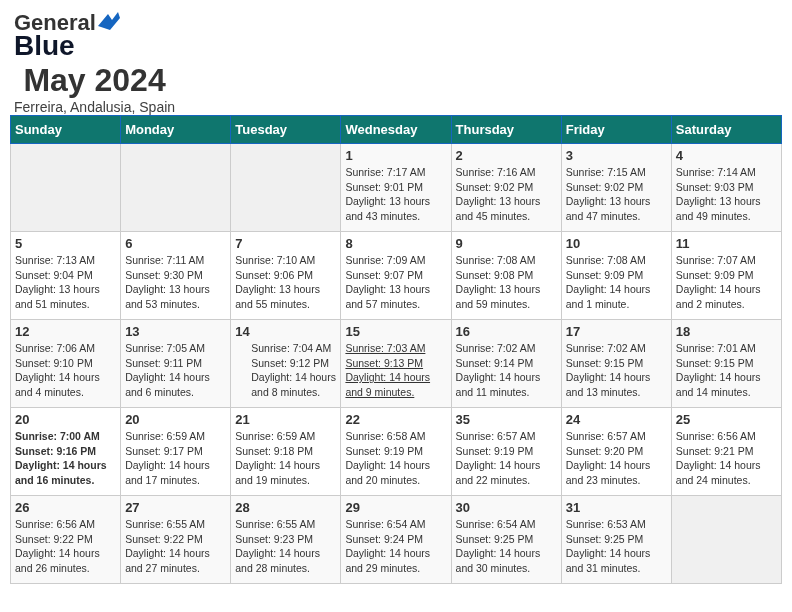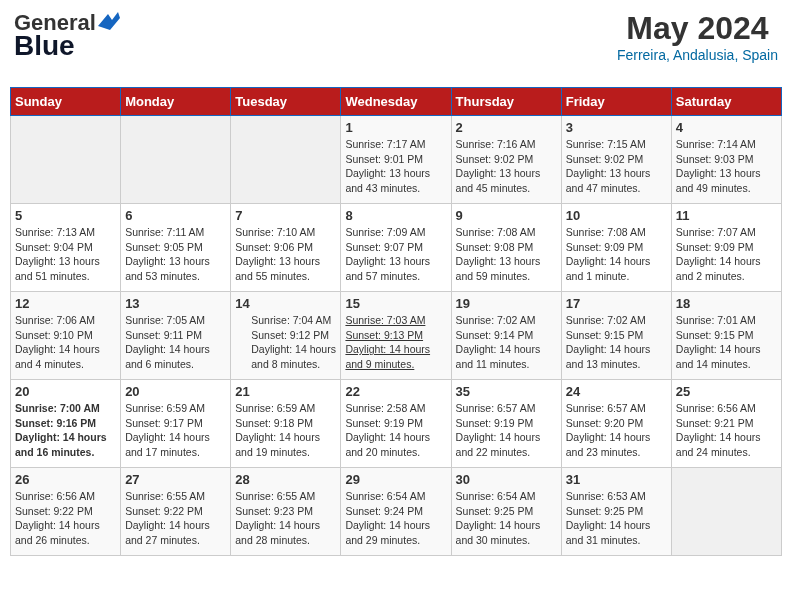--- a/index.html
+++ b/index.html
@@ -7,47 +7,48 @@
       font-family: Arial, sans-serif;
       background: #fff;
       width: 792px;
       min-height: 612px;
       padding: 10px;
     }
     .header {
       display: flex;
       justify-content: space-between;
       align-items: flex-start;
-      margin-bottom: 24px;
+      margin-bottom: 0;
       padding: 0 4px;
+      flex-direction: column;
     }
     .logo {
       display: flex;
       flex-direction: column;
       align-items: flex-start;
     }
     .title-block {
       text-align: center;
     }
     .month-year {
       font-size: 32px;
       font-weight: bold;
       color: #333;
     }
     .location {
       font-size: 14px;
-      color: #0369a1;
+      color: #404040;
     }
     table {
       width: 100%;
       border-collapse: collapse;
       font-size: 11px;
     }
     thead tr th {
-      background-color: #b91c1c;
+      background-color: #0f766e;
       color: #fff;
       padding: 6px 4px;
       text-align: left;
       font-size: 13px;
       font-weight: bold;
       border: 1px solid #1565c0;
     }
     tbody tr td {
       border: 1px solid #ccc;
       vertical-align: top;
@@ -146,21 +147,21 @@
         <td>
           <span class="day-number">5</span>
           <div class="day-info" style="white-space: pre-line;">Sunrise: 7:13 AM
 Sunset: 9:04 PM
 Daylight: 13 hours
 and 51 minutes.</div>
         </td>
         <td>
           <span class="day-number">6</span>
           <div class="day-info" style="white-space: pre-line;">Sunrise: 7:11 AM
-Sunset: 9:05 PM
+Sunset: 9:30 PM
 Daylight: 13 hours
 and 53 minutes.</div>
         </td>
         <td>
           <span class="day-number">7</span>
           <div class="day-info" style="white-space: pre-line;">Sunrise: 7:10 AM
 Sunset: 9:06 PM
 Daylight: 13 hours
 and 55 minutes.</div>
         </td>
@@ -216,21 +217,21 @@
 and 8 minutes.</div>
         </td>
         <td>
           <span class="day-number">15</span>
           <div class="day-info" style="white-space: pre-line; text-decoration: underline;">Sunrise: 7:03 AM
 Sunset: 9:13 PM
 Daylight: 14 hours
 and 9 minutes.</div>
         </td>
         <td>
-          <span class="day-number">19</span>
+          <span class="day-number">16</span>
           <div class="day-info" style="white-space: pre-line;">Sunrise: 7:02 AM
 Sunset: 9:14 PM
 Daylight: 14 hours
 and 11 minutes.</div>
         </td>
         <td>
           <span class="day-number">17</span>
           <div class="day-info" style="white-space: pre-line;">Sunrise: 7:02 AM
 Sunset: 9:15 PM
 Daylight: 14 hours
@@ -261,21 +262,21 @@
         </td>
         <td>
           <span class="day-number">21</span>
           <div class="day-info" style="white-space: pre-line;">Sunrise: 6:59 AM
 Sunset: 9:18 PM
 Daylight: 14 hours
 and 19 minutes.</div>
         </td>
         <td>
           <span class="day-number">22</span>
-          <div class="day-info" style="white-space: pre-line;">Sunrise: 2:58 AM
+          <div class="day-info" style="white-space: pre-line;">Sunrise: 6:58 AM
 Sunset: 9:19 PM
 Daylight: 14 hours
 and 20 minutes.</div>
         </td>
         <td>
           <span class="day-number">35</span>
           <div class="day-info" style="white-space: pre-line;">Sunrise: 6:57 AM
 Sunset: 9:19 PM
 Daylight: 14 hours
 and 22 minutes.</div>

